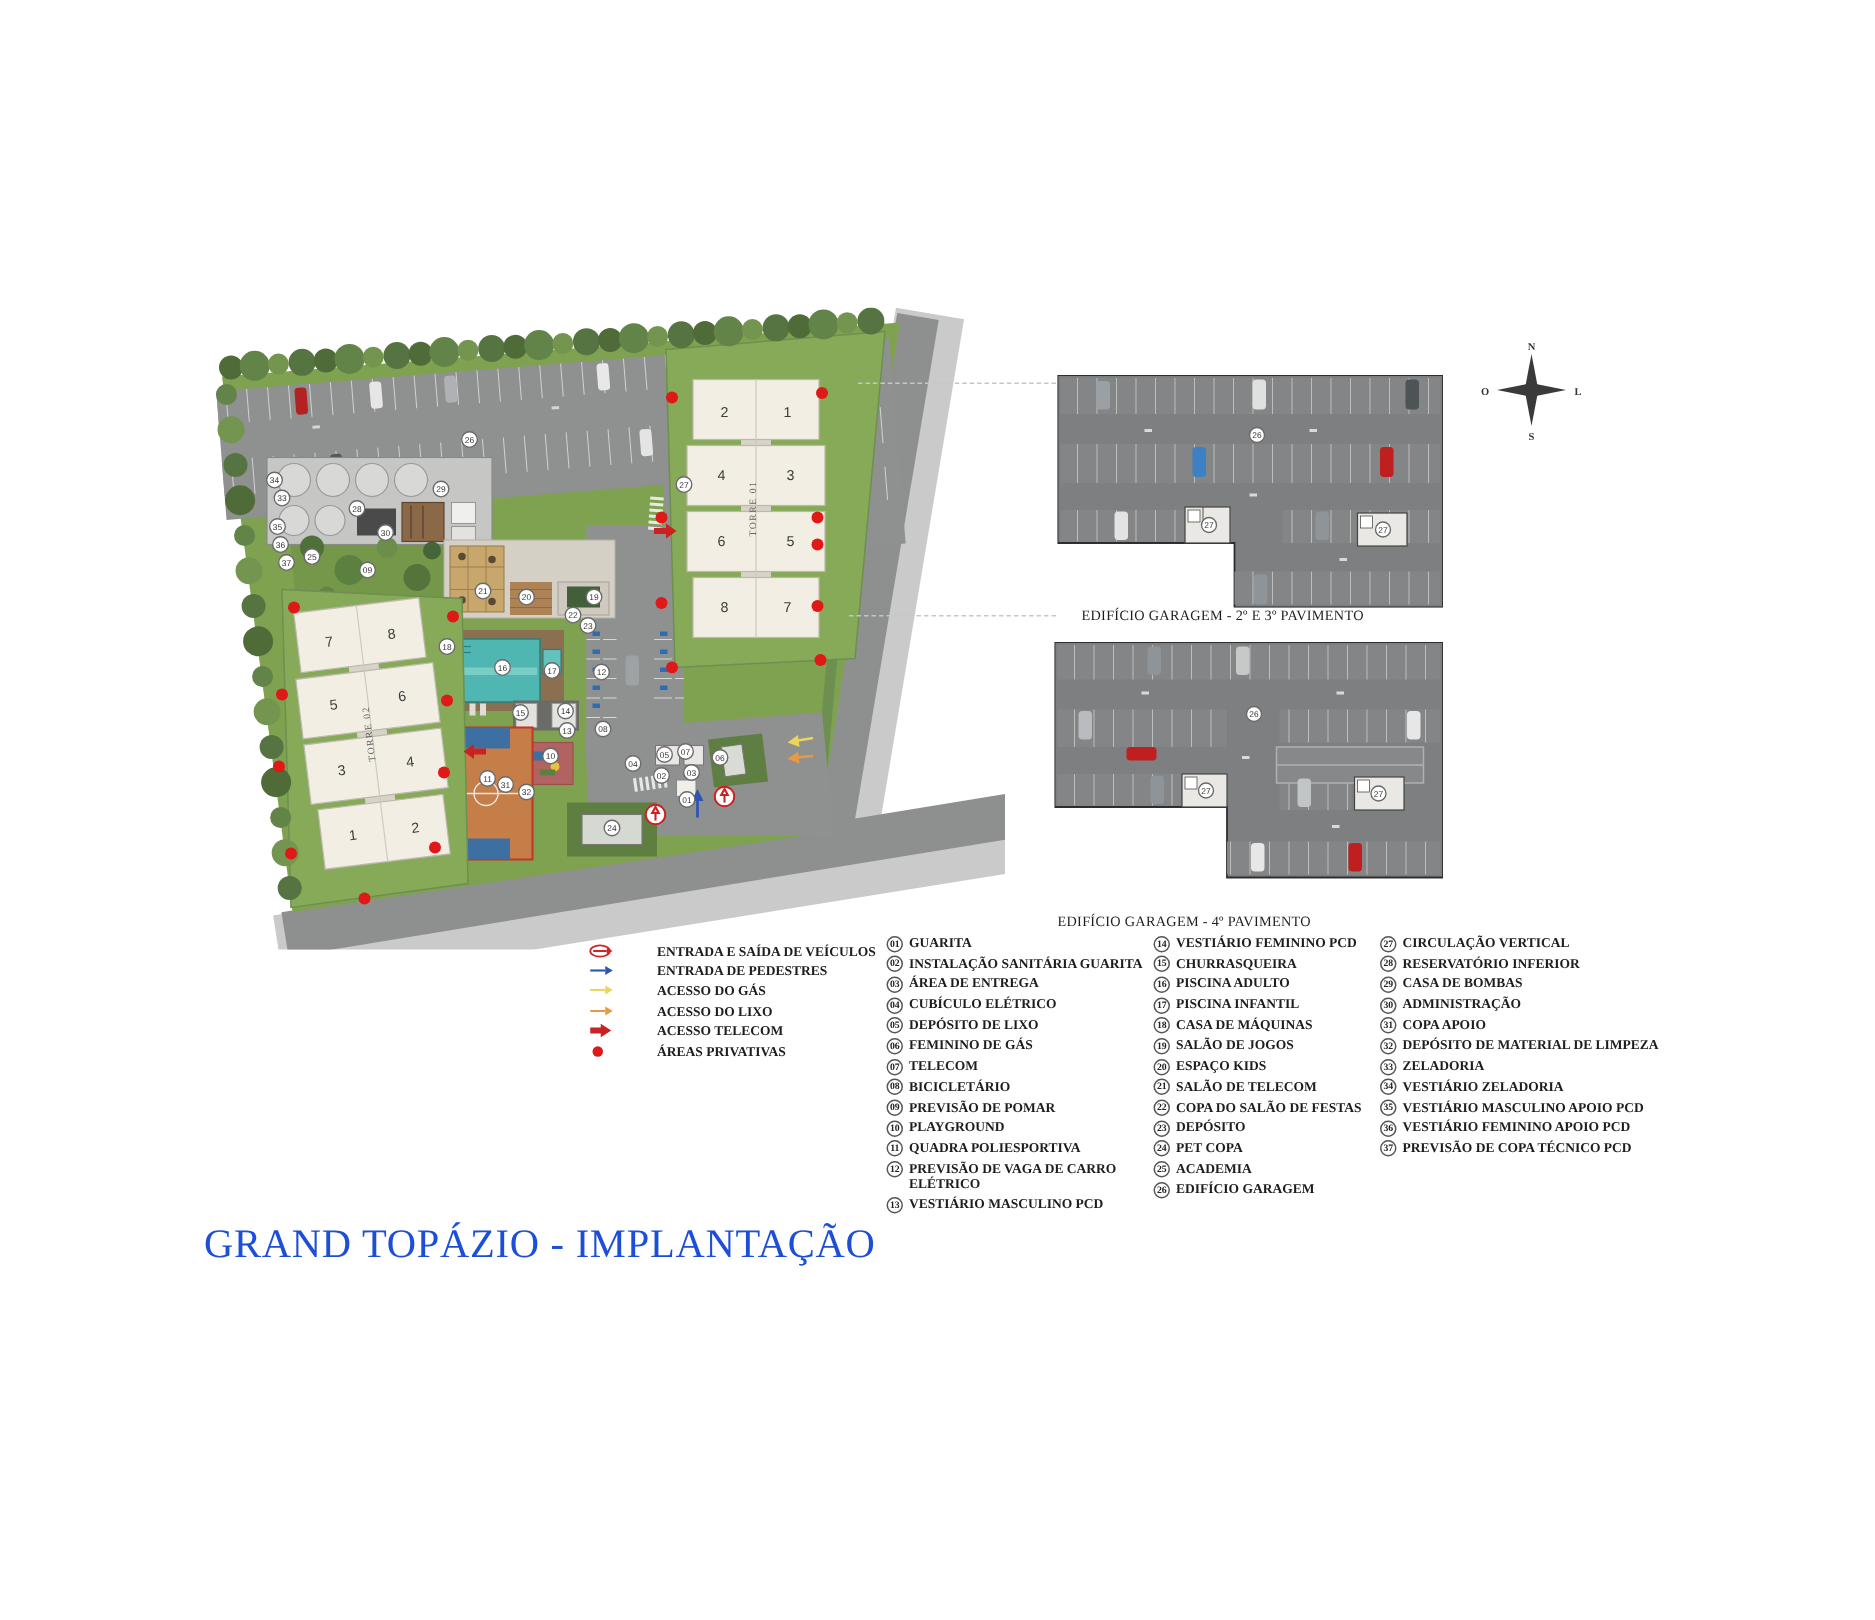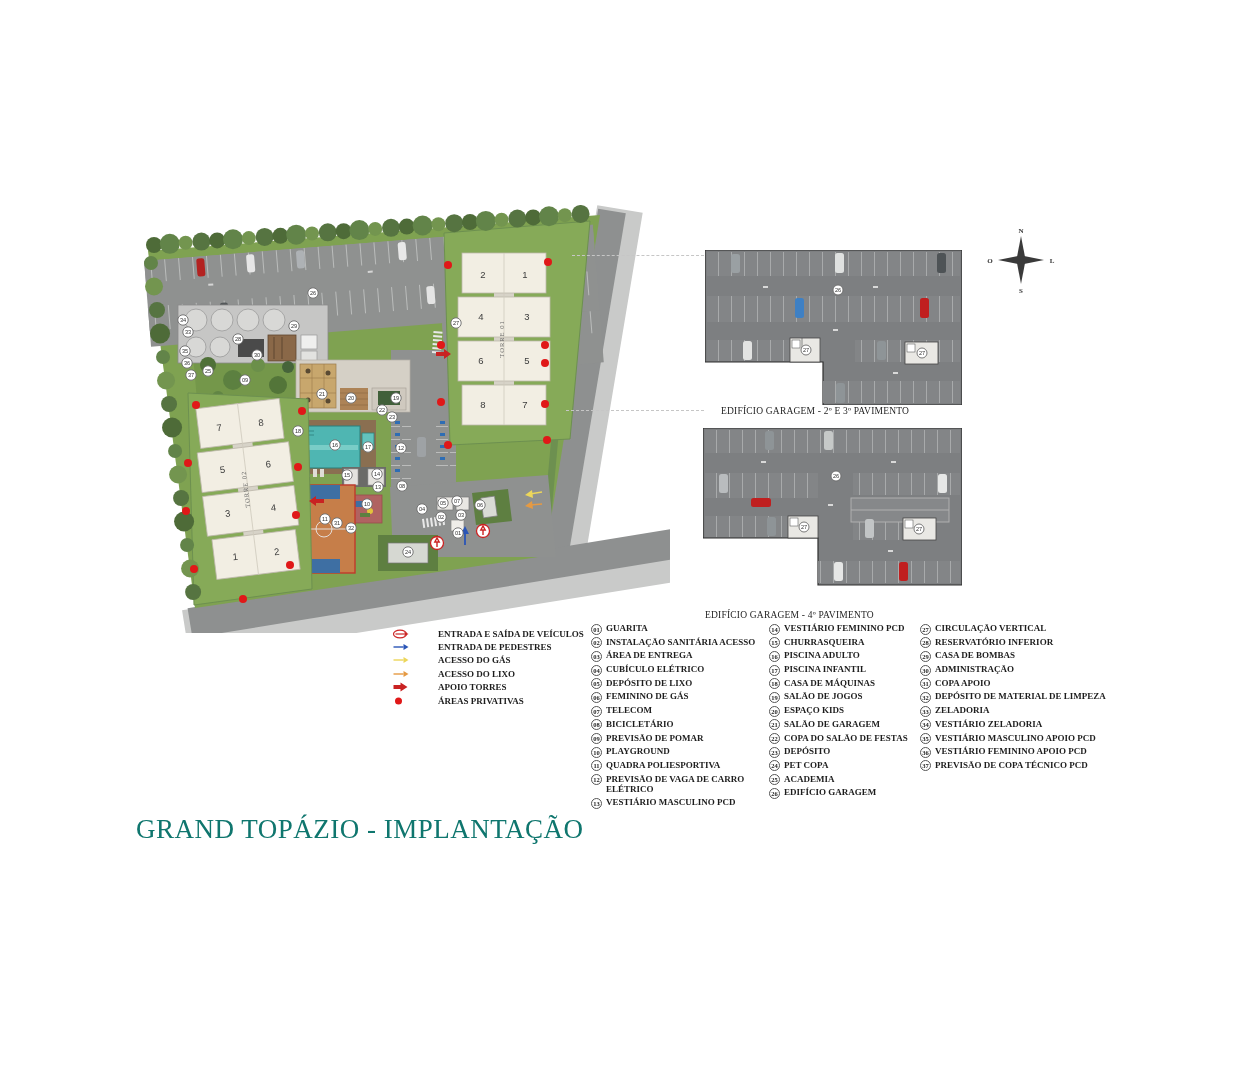--- a/index.html
+++ b/index.html
@@ -1,19 +1,19 @@
 <!DOCTYPE html>
 <html><head>
 <meta charset="utf-8">
 <style>
   html,body{margin:0;padding:0;background:#fff;}
   #canvas{position:relative;width:1250px;height:1080px;background:#fff;
           font-family:"Liberation Serif",serif;overflow:hidden;}
   .abs{position:absolute;}
-  #title{left:136px;top:814px;font-size:27px;letter-spacing:.5px;color:#0f766e;white-space:nowrap;}
+  #title{left:136px;top:814px;font-size:27px;letter-spacing:.5px;color:#1d4ed8;white-space:nowrap;}
   .plan-label{font-size:9.5px;color:#1e1e1e;letter-spacing:.2px;white-space:nowrap;}
   #garage1-label{left:705px;top:406px;margin-left:16px;}
   #garage2-label{left:705px;top:610px;}
   .dash{border-top:1px dashed #c6c6c6;height:0;}
   #legend-access{left:392px;top:627px;}
   .acc-row{display:flex;align-items:center;height:13.4px;}
   .acc-icon{width:18px;flex:0 0 18px;}
   .acc-label{font-size:9px;font-weight:bold;color:#1d1d1d;white-space:nowrap;padding-left:28px;}
   .leg-col{top:623px;}
   #leg-col-0{left:591px;width:174px;}
@@ -636,37 +636,37 @@
         <svg width="17" height="10" viewBox="0 0 17 10" class="acc-icon">
           <line x1="1" y1="5" x2="11" y2="5" stroke="#e59a43" stroke-width="1.4"></line>
           <polygon points="11,2 16,5 11,8" fill="#e59a43"></polygon>
         </svg>
         <span class="acc-label">ACESSO DO LIXO</span>
       </div>
       <div class="acc-row">
         <svg width="17" height="10" viewBox="0 0 17 10" class="acc-icon">
           <polygon points="1,3 8,3 8,0.5 15,5 8,9.5 8,7 1,7" fill="#c92222"></polygon>
         </svg>
-        <span class="acc-label">APOIO TORRES</span>
+        <span class="acc-label">ACESSO TELECOM</span>
       </div>
       <div class="acc-row">
         <svg width="17" height="10" viewBox="0 0 17 10" class="acc-icon">
           <circle cx="6" cy="5" r="3.5" fill="#e01818"></circle>
         </svg>
         <span class="acc-label">ÁREAS PRIVATIVAS</span>
       </div>
     </div>
   <div id="leg-col-0" class="abs leg-col">
       <div class="leg-row">
         <span class="leg-num">01</span>
         <span class="leg-label">GUARITA</span>
       </div>
       <div class="leg-row">
         <span class="leg-num">02</span>
-        <span class="leg-label">INSTALAÇÃO SANITÁRIA ACESSO</span>
+        <span class="leg-label">INSTALAÇÃO SANITÁRIA GUARITA</span>
       </div>
       <div class="leg-row">
         <span class="leg-num">03</span>
         <span class="leg-label">ÁREA DE ENTREGA</span>
       </div>
       <div class="leg-row">
         <span class="leg-num">04</span>
         <span class="leg-label">CUBÍCULO ELÉTRICO</span>
       </div>
       <div class="leg-row">
@@ -730,21 +730,21 @@
       <div class="leg-row">
         <span class="leg-num">19</span>
         <span class="leg-label">SALÃO DE JOGOS</span>
       </div>
       <div class="leg-row">
         <span class="leg-num">20</span>
         <span class="leg-label">ESPAÇO KIDS</span>
       </div>
       <div class="leg-row">
         <span class="leg-num">21</span>
-        <span class="leg-label">SALÃO DE GARAGEM</span>
+        <span class="leg-label">SALÃO DE TELECOM</span>
       </div>
       <div class="leg-row">
         <span class="leg-num">22</span>
         <span class="leg-label">COPA DO SALÃO DE FESTAS</span>
       </div>
       <div class="leg-row">
         <span class="leg-num">23</span>
         <span class="leg-label">DEPÓSITO</span>
       </div>
       <div class="leg-row">

